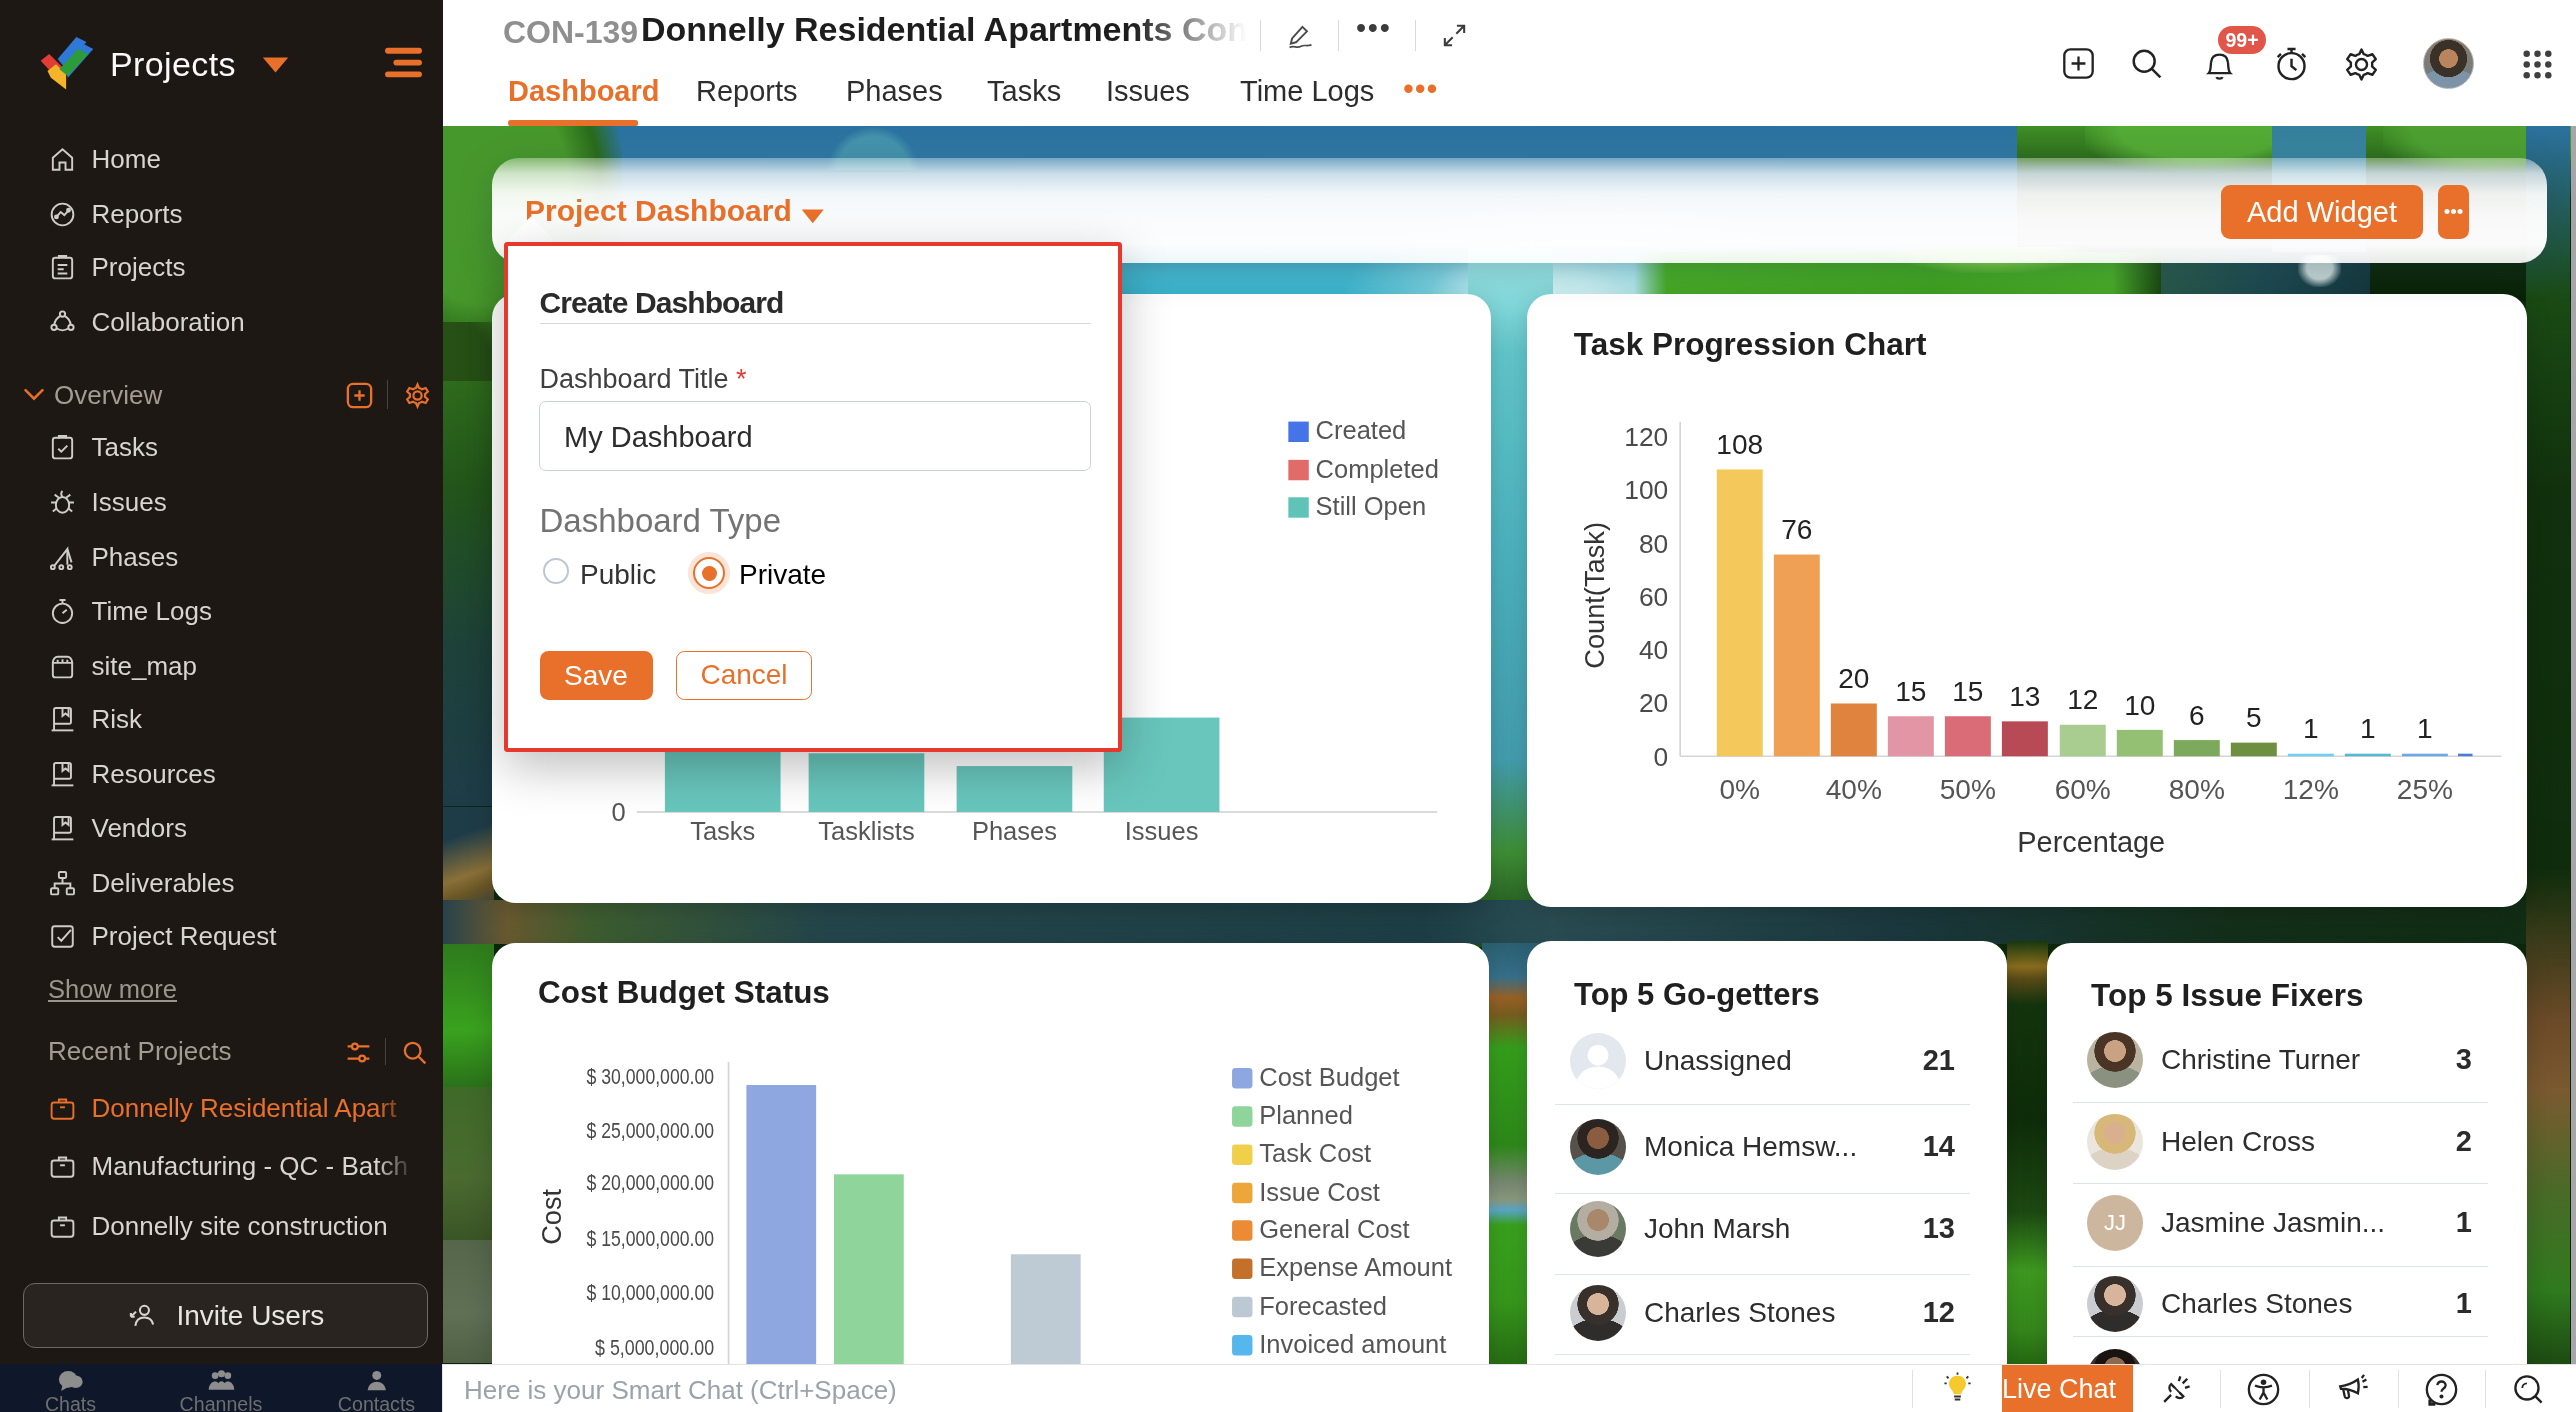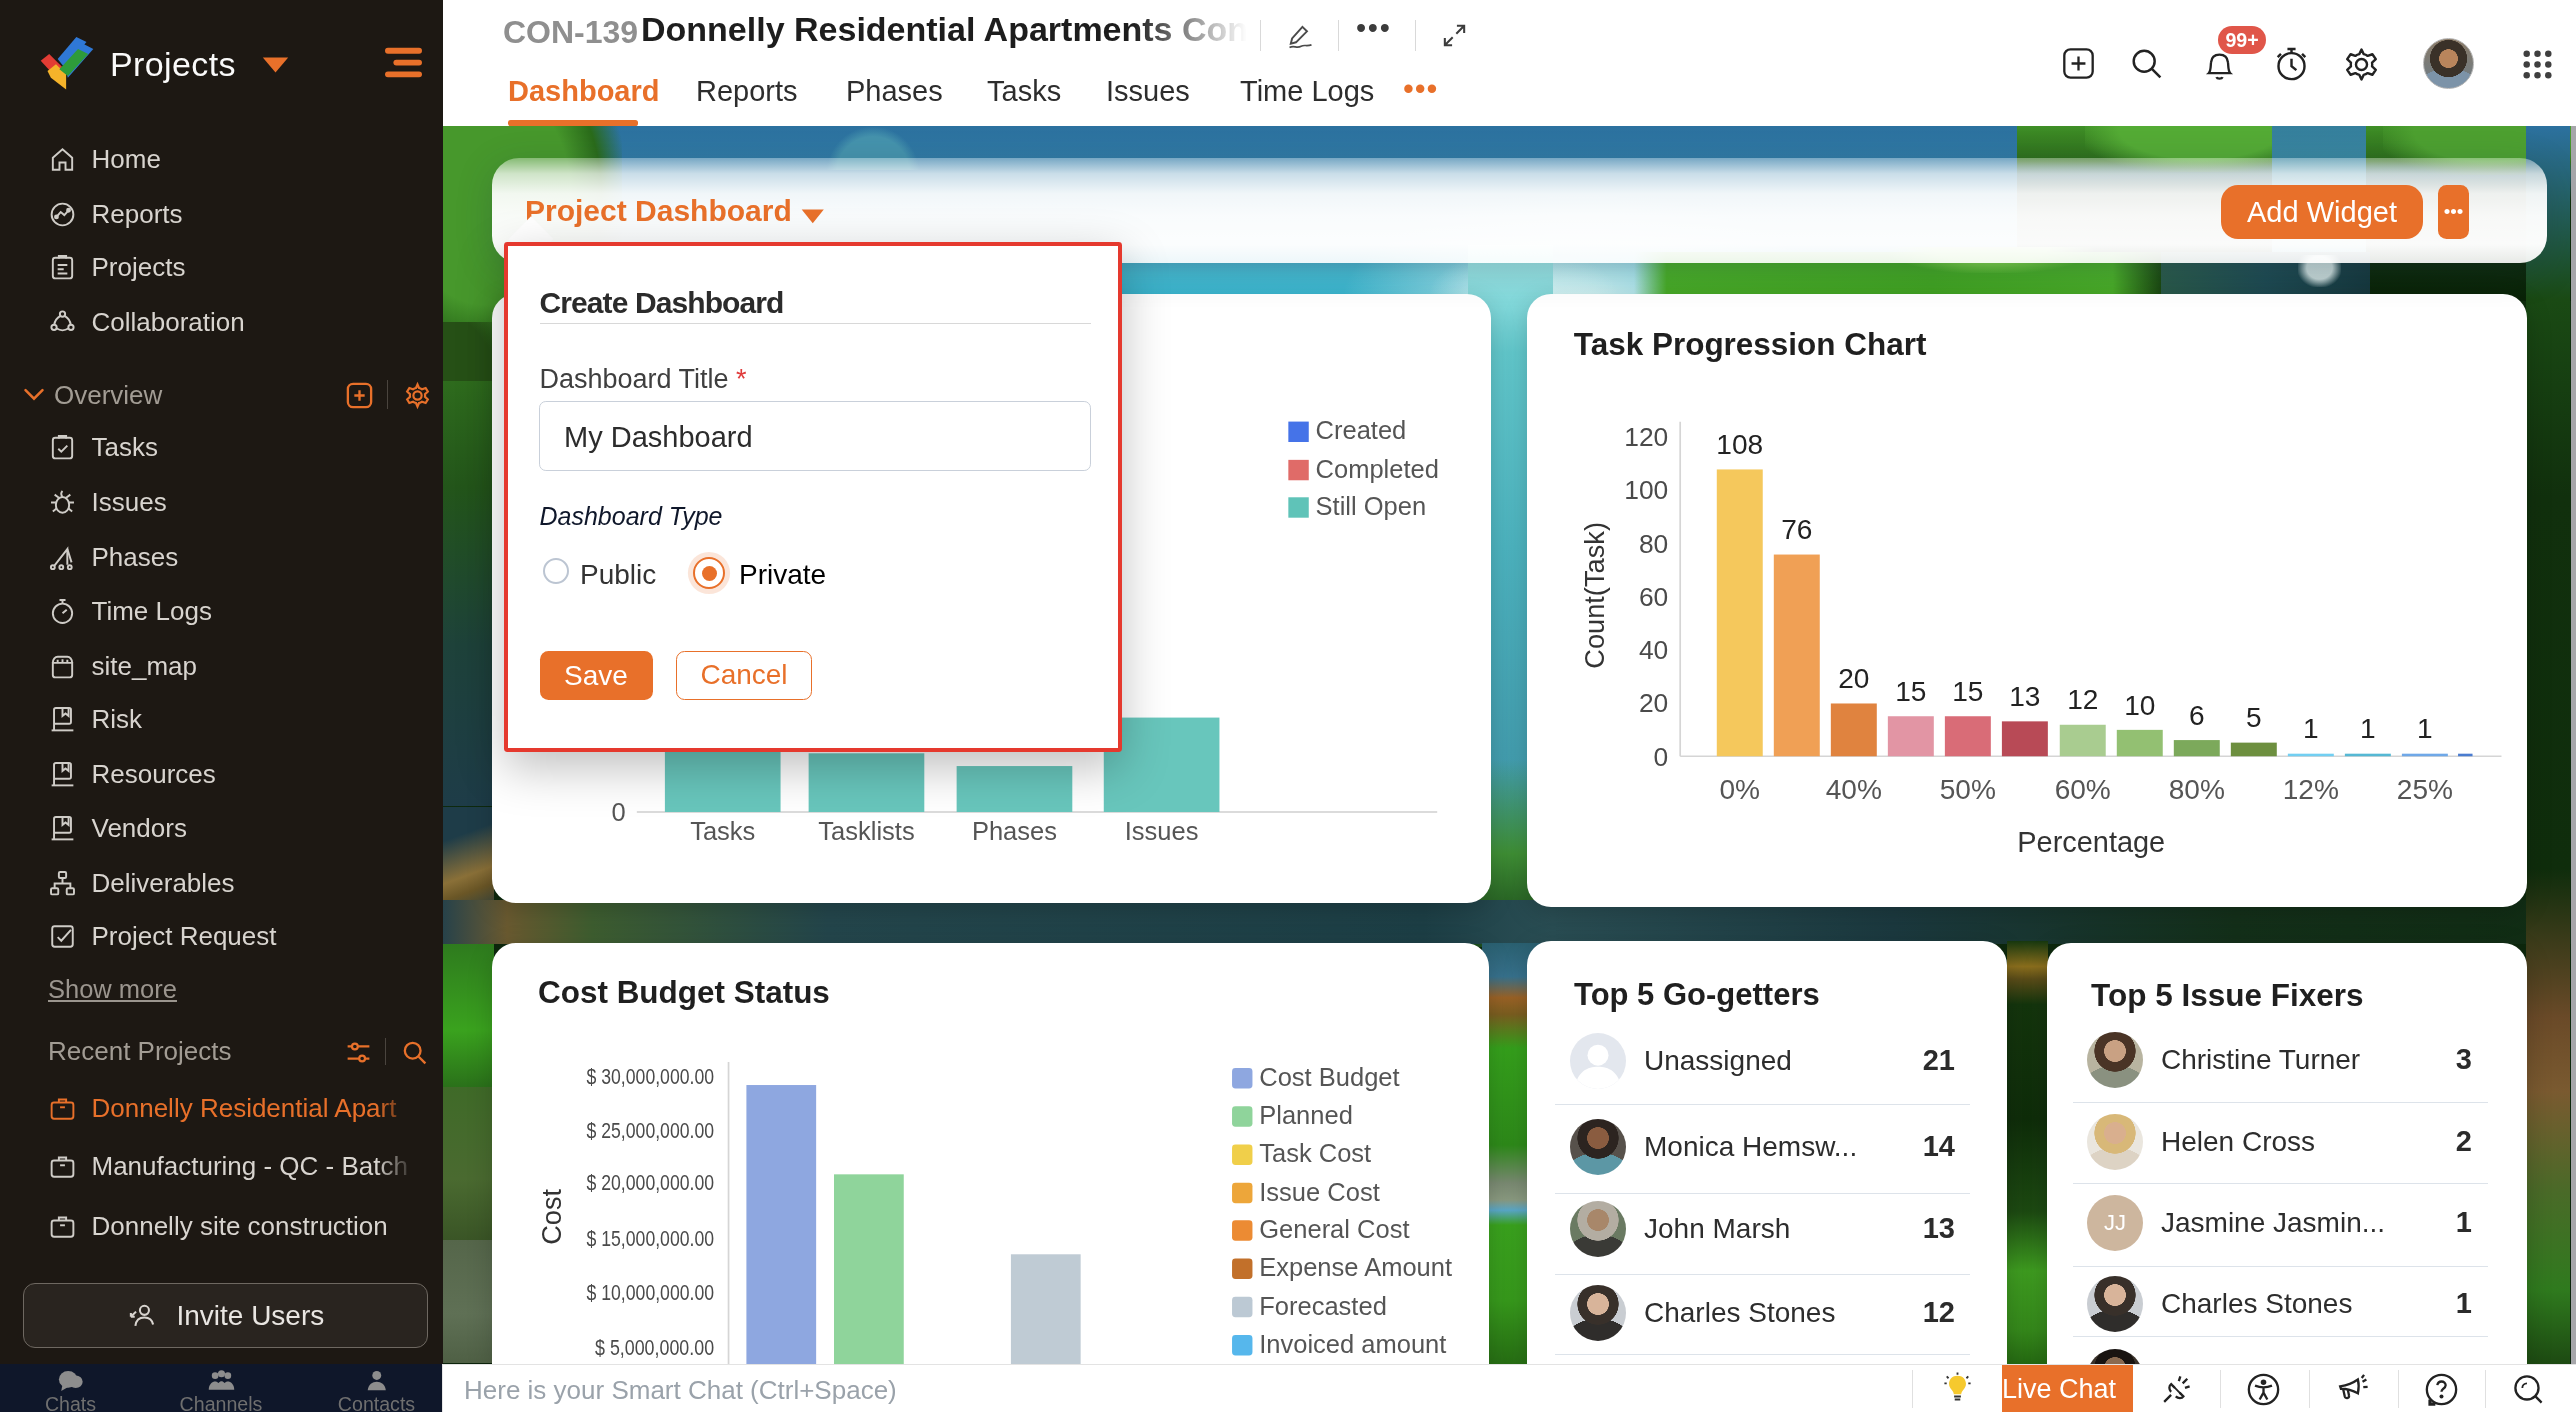--- a/index.html
+++ b/index.html
@@ -482,34 +482,34 @@
   <div class="abs" style="left:340px;top:344px;width:85px;text-align:right;font-weight:bold;font-size:29px;color:#2b2b2b;">1</div>
   <div class="abs" style="left:25.5px;top:393px;width:415px;height:0.9px;background:#dde3ea;"></div>
   <div class="abs" style="left:40px;top:406px;width:56px;height:56px;border-radius:50%;background:radial-gradient(circle at 50% 34%, #8a6a50 0 23%, #191411 24% 44%, rgba(0,0,0,0) 45%),radial-gradient(ellipse 60% 42% at 50% 102%, #242019 0 99%, rgba(0,0,0,0) 100%),#3a322a;"></div>
 </div>
 
 <div class="abs" style="left:492px;top:158px;width:2055px;height:105px;border-radius:27px;z-index:8;background:linear-gradient(180deg,rgba(255,255,255,.34) 0%,rgba(255,255,255,.74) 15%,rgba(255,255,255,.93) 34%,rgba(255,255,255,.97) 55%,rgba(255,255,255,.98) 82%,rgba(255,255,255,.9) 100%);box-shadow:0 8.5px 34px rgba(30,60,70,.25);"></div>
 <div class="abs" style="left:525px;top:194px;font-size:30px;font-weight:bold;color:#e8702a;z-index:9;">Project Dashboard</div>
 <svg class="abs" style="left:800px;top:207px;z-index:9;" width="25.5" height="18.7" viewBox="0 0 30 22">
     <path d="M2 3 L15 19 L28 3 Z" fill="#e8702a"></path>
   </svg>
-<div class="abs" style="left:2221px;top:185px;width:202px;height:54px;background:#e8702a;border-radius:17px;color:#fff;font-size:29px;text-align:center;line-height:54px;z-index:9;">Add Widget</div>
+<div class="abs" style="left:2221px;top:185px;width:202px;height:54px;background:#e8702a;border-radius:9px;color:#fff;font-size:29px;text-align:center;line-height:54px;z-index:9;">Add Widget</div>
 <div class="abs" style="left:2438px;top:185px;width:31px;height:54px;background:#e8702a;border-radius:8.5px;z-index:9;color:#fff;display:flex;align-items:center;justify-content:center;">
     <span style="font-size:18.7px;letter-spacing:0px;">•••</span>
   </div>
 
 <div class="abs" style="left:515px;top:223px;width:32px;height:32px;background:#fff;transform:rotate(45deg);z-index:19;"></div>
 <div class="abs" style="left:504px;top:242px;width:618px;height:510px;background:#fff;border:4.3px solid #e5392e;border-radius:3.4px;z-index:20;box-shadow:0 15.3px 47px rgba(0,0,0,.25);">
 
   <div class="abs" style="left:31.5px;top:40px;font-size:30px;font-weight:bold;color:#2b2b2b;letter-spacing:-0.9px;">Create Dashboard</div>
   <div class="abs" style="left:31.5px;top:77px;width:551px;height:0.9px;background:#d8d8d8;"></div>
   <div class="abs" style="left:31.5px;top:118px;font-size:27px;color:#3f3f3f;">Dashboard Title <span style="color:#e03c3c;">*</span></div>
   <div class="abs" style="left:31px;top:155px;width:552px;height:70px;border:1.7px solid #c9d0da;border-radius:6.8px;"></div>
   <div class="abs" style="left:56px;top:175px;font-size:29px;color:#2c2c2c;">My Dashboard</div>
-  <div class="abs" style="left:31.5px;top:256px;font-size:25px;color:#0f172a;font-style:italic;">Dashboard Type</div>
+  <div class="abs" style="left:31.5px;top:256px;font-size:33px;color:#737373;">Dashboard Type</div>
   <div class="abs" style="left:35px;top:312px;width:26px;height:26px;border:2.6px solid #bcc5d2;border-radius:50%;background:#fff;"></div>
   <div class="abs" style="left:72px;top:313px;font-size:28px;color:#333;">Public</div>
   <div class="abs" style="left:185px;top:311px;width:32px;height:32px;border:2.6px solid #e8702a;border-radius:50%;background:#fff;box-shadow:0 0 0 5.1px rgba(232,112,42,.18);"></div>
   <div class="abs" style="left:194px;top:320px;width:15.3px;height:15.3px;background:#e8702a;border-radius:50%;"></div>
   <div class="abs" style="left:231px;top:313px;font-size:28px;color:#000000;">Private</div>
   <div class="abs" style="left:31.5px;top:405px;width:113px;height:49px;background:#e8702a;border-radius:8.5px;color:#fff;font-size:28px;text-align:center;line-height:49px;">Save</div>
   <div class="abs" style="left:168px;top:405px;width:136px;height:49px;background:#fff;border:1.7px solid #e8702a;border-radius:8.5px;color:#e8702a;font-size:28px;text-align:center;line-height:46px;">Cancel</div>
 </div>
 <div id="bottombar" class="abs">
   <div class="abs" style="left:464px;top:10.2px;font-size:26px;color:#9aa2aa;">Here is your Smart Chat (Ctrl+Space)</div>

